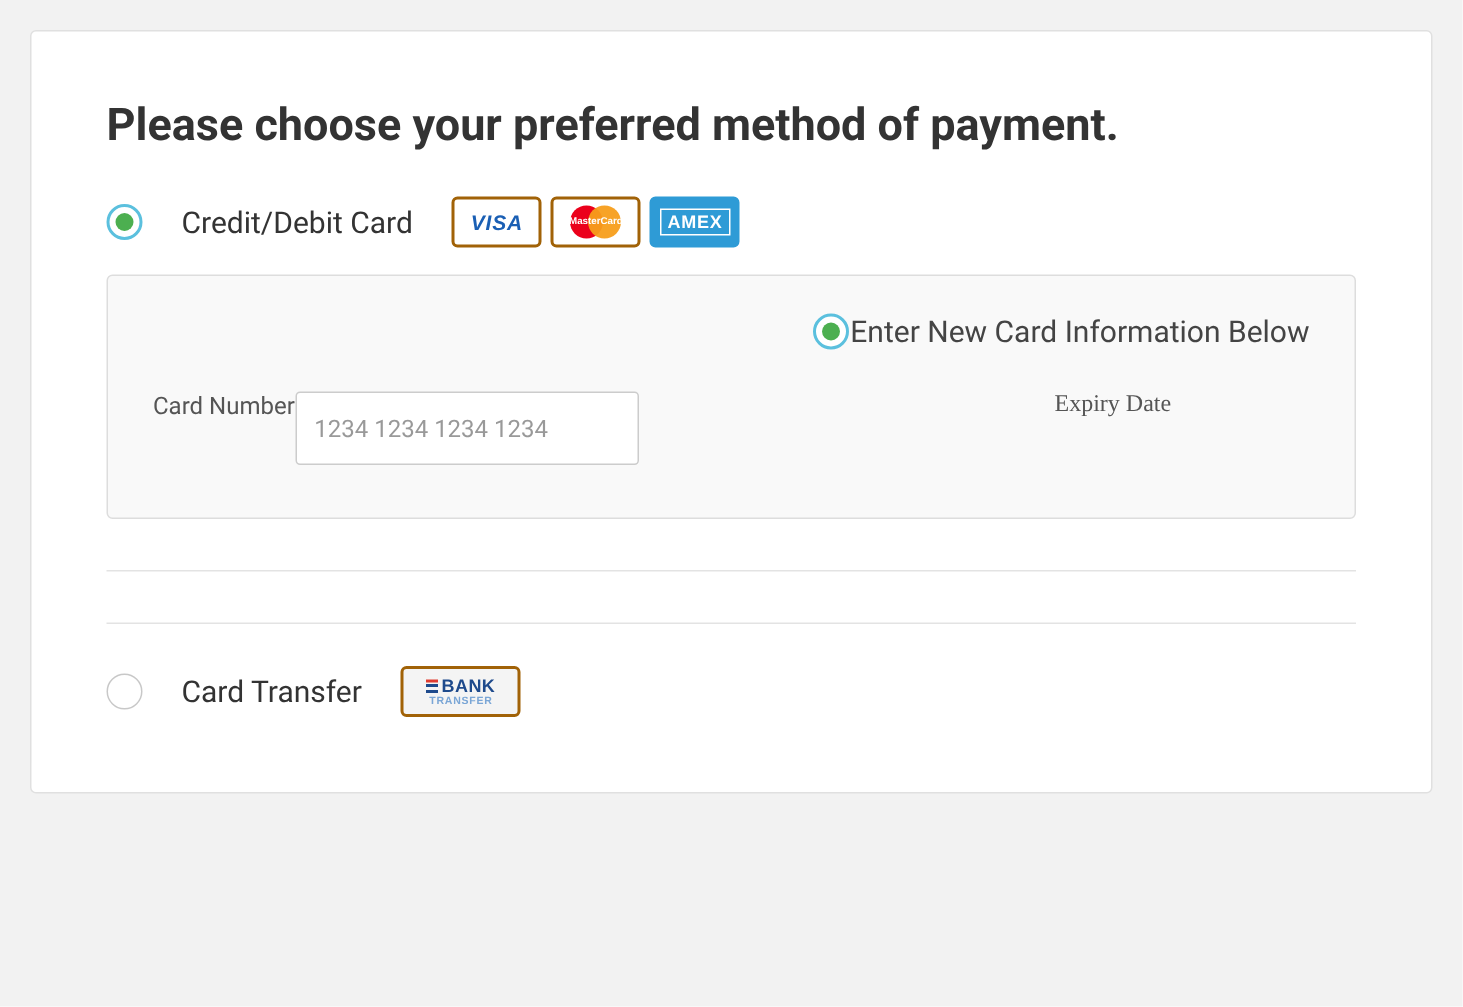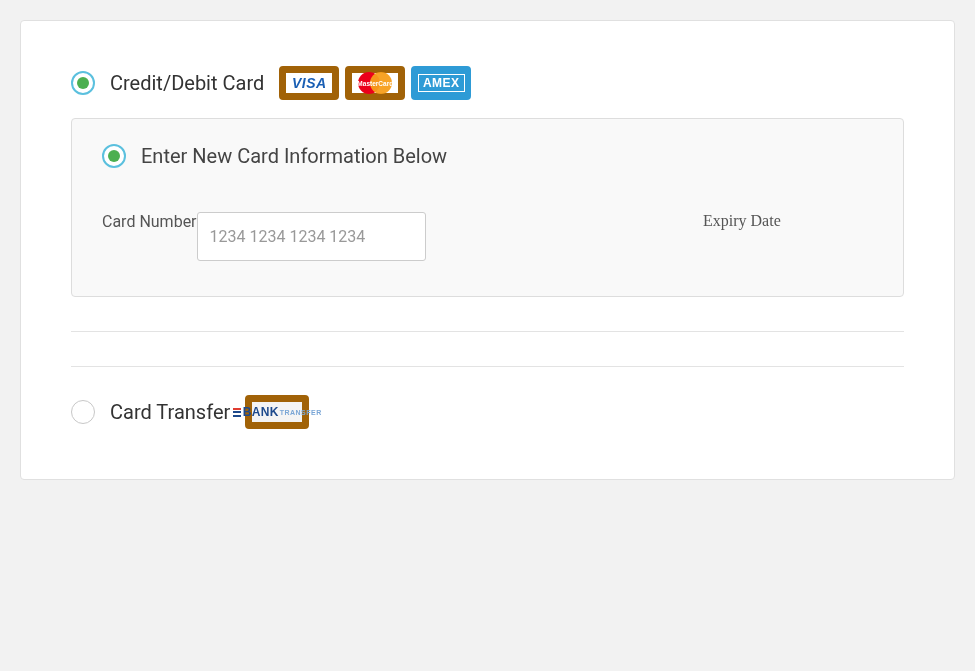--- a/index.html
+++ b/index.html
@@ -22,21 +22,21 @@
     }
     h1 {
       font-size: 30px;
       font-weight: 700;
       color: #333;
       margin-bottom: 30px;
     }
     .method-row {
       display: flex;
       align-items: center;
-      gap: 15px;
+      gap: 26px;
     }
     .radio {
       width: 24px;
       height: 24px;
       border-radius: 50%;
       flex-shrink: 0;
       cursor: pointer;
       position: relative;
       border: 1px solid #c8c8c8;
       background: #fff;
@@ -58,21 +58,21 @@
     .method-label {
       font-size: 20px;
       color: #333;
     }
     .icons {
       display: flex;
       align-items: center;
       gap: 6px;
     }
     .badge {
-      border: 7px solid #a16207;
+      border: 2px solid #a16207;
       border-radius: 4px;
       height: 34px;
       display: flex;
       align-items: center;
       justify-content: center;
       background: #fff;
       padding: 0 6px;
     }
     
     .visa {
@@ -136,22 +136,22 @@
       font-family: Arial, sans-serif;
       font-weight: 800;
       font-style: italic;
       font-size: 13px;
     }
     .paypal .p1 { color: #003087; }
     .paypal .p2 { color: #009cde; }
     
     .bankbadge {
       background: #f4f4f4;
-      width: 64px;
-      flex-direction: row;
+      width: 80px;
+      flex-direction: column;
       line-height: 1;
       gap: 1px;
       padding: 4px 5px;
       font-family: Arial, sans-serif;
     }
     .bankbadge .bt-top {
       display: flex;
       align-items: center;
       font-size: 12px;
       font-weight: 800;
@@ -182,22 +182,23 @@
     .subpanel {
       margin-top: 18px;
       border: 1px solid #ddd;
       background: #f9f9f9;
       border-radius: 4px;
       padding: 25px 30px 35px 30px;
     }
     .sub-header {
       display: flex;
       align-items: center;
-      gap: 15px;
-      margin-bottom: 44px;
+      gap: 1px;
+      margin-bottom: 28px;
+      justify-content: flex-end;
     }
     .sub-header-label {
       font-size: 20px;
       color: #444;
     }
     .fields {
       display: flex;
       gap: 25px;
     }
     .field {
@@ -227,20 +228,21 @@
     hr.sep {
       border: none;
       border-top: 1px solid #e3e3e3;
       margin: 34px 0 28px 0;
     }
   </style>
 </head>
 <body>
 
 <div class="card">
+  <h1>Please choose your preferred method of payment.</h1>
 
   <div class="method-row">
     <div class="radio selected"></div>
     <div class="method-label">Credit/Debit Card</div>
     <div class="icons">
       <div class="badge visa">VISA</div>
       <div class="badge mc">
         <div class="circles">
           <div class="c1"></div>
           <div class="c2"></div>

